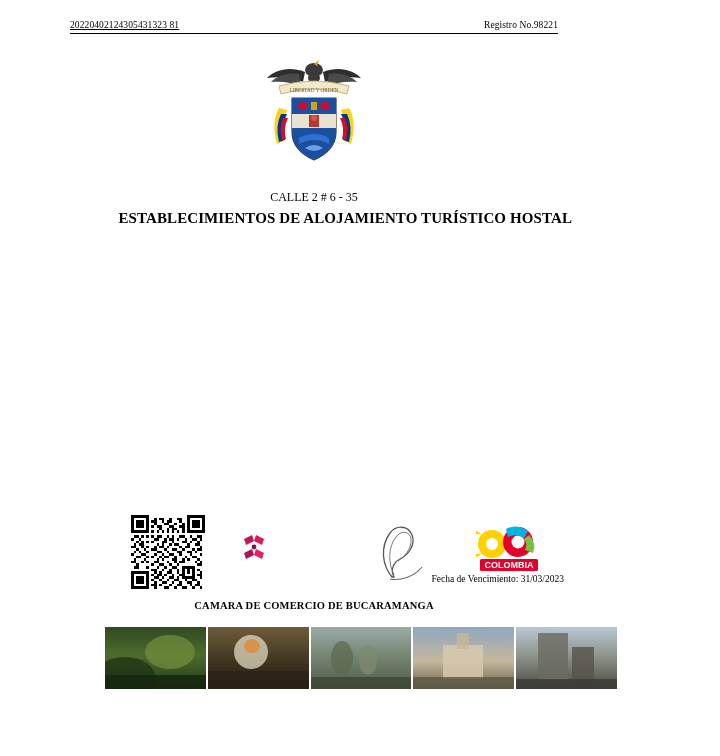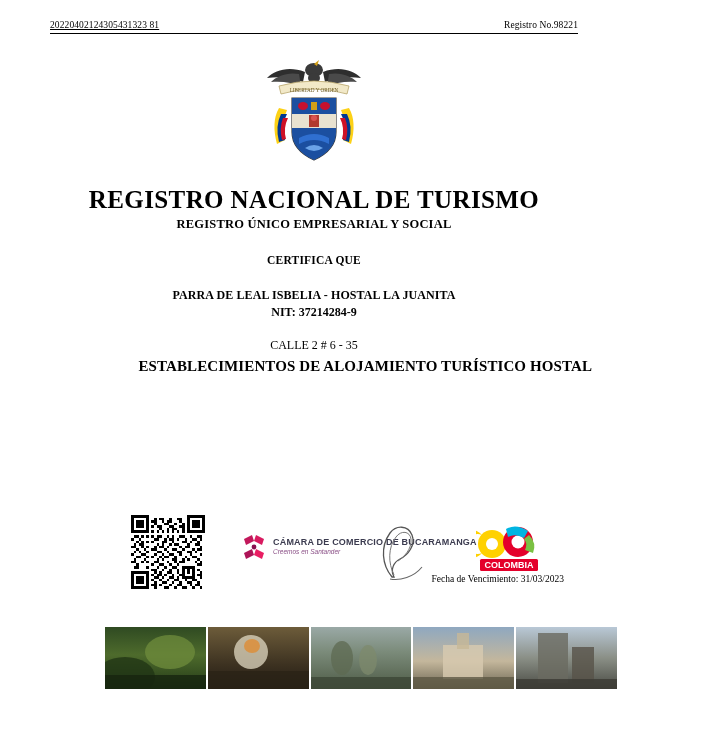--- a/index.html
+++ b/index.html
@@ -14,21 +14,21 @@
     color: #000000;
     overflow: hidden;
     position: relative;
   }
 
   .page {
     position: relative;
     width: 628px;
     height: 756px;
     box-sizing: border-box;
-    padding: 0 36px;
+    padding: 0 56px;
   }
 
   
   .header-row {
     display: flex;
     justify-content: space-between;
     align-items: flex-end;
     font-size: 9.5px;
     padding-top: 20px;
     padding-left: 14px;
@@ -283,27 +283,20 @@
         <path d="M22 62 Q16 74 20 90 L26 88 Q22 72 28 62 Z" fill="#003893"></path>
         <path d="M24 66 Q20 76 23 88 L27 87 Q24 76 29 66 Z" fill="#ce1126"></path>
 
         <path d="M90 56 Q98 70 92 92 L84 88 Q88 70 82 58 Z" fill="#fcd116"></path>
         <path d="M88 62 Q94 74 90 90 L84 88 Q88 72 82 62 Z" fill="#003893"></path>
         <path d="M86 66 Q90 76 87 88 L83 87 Q86 76 81 66 Z" fill="#ce1126"></path>
       </svg>
     </div>
   </div>
 
-  <div class="title-block">
-    <div class="main-title">REGISTRO NACIONAL DE TURISMO</div>
-    <div class="sub-title">REGISTRO ÚNICO EMPRESARIAL Y SOCIAL</div>
-    <div class="certifica">CERTIFICA QUE</div>
-    <div class="holder">PARRA DE LEAL ISBELIA - HOSTAL LA JUANITA</div>
-    <div class="nit">NIT: 37214284-9</div>
-  </div>
 
   <div class="address-block">
     <div>CALLE 2 # 6 - 35</div>
   </div>
 
   <div class="category">ESTABLECIMIENTOS DE ALOJAMIENTO TURÍSTICO HOSTAL</div>
 
   <div class="logos-row">
 
     <div class="qr">
@@ -521,24 +514,20 @@
     <div class="ccb-logo">
       <div class="ccb-mark">
         <svg viewBox="0 0 26 28" width="26" height="28" aria-hidden="true">
           <path d="M3 6 L11 2 L13 8 L5 12 Z" fill="#c2185b"></path>
           <path d="M15 2 L23 6 L21 12 L13 8 Z" fill="#d81b60"></path>
           <path d="M3 20 L11 16 L13 22 L5 26 Z" fill="#ad1457"></path>
           <path d="M15 16 L23 20 L21 26 L13 22 Z" fill="#e91e63"></path>
           <circle cx="13" cy="14" r="2.4" fill="#880e4f"></circle>
         </svg>
       </div>
-      <div class="ccb-text">
-        <div class="ccb-l1">CÁMARA DE COMERCIO DE BUCARAMANGA</div>
-        <div class="ccb-l2">Creemos en Santander</div>
-      </div>
     </div>
 
     <div class="signature">
       <svg viewBox="0 0 70 70" width="70" height="70" aria-hidden="true">
         <path d="M26 58 C16 46 14 28 24 14 C30 6 42 6 46 16 C50 26 42 36 34 40 C28 43 24 50 28 58 Z" fill="none" stroke="#555" stroke-width="1.3"></path>
         <path d="M28 56 C22 44 22 28 30 18 C35 11 44 12 45 20 C46 30 38 38 32 42" fill="none" stroke="#777" stroke-width="1"></path>
         <path d="M24 60 C34 62 48 58 56 48" fill="none" stroke="#666" stroke-width="1.1"></path>
       </svg>
     </div>
 
@@ -554,20 +543,21 @@
         <rect x="4" y="34" width="58" height="12" rx="1.5" fill="#e4002b"></rect>
         <text x="33" y="43" font-size="9" font-weight="bold" text-anchor="middle" fill="#ffffff" font-family="Liberation Sans, sans-serif">COLOMBIA</text>
       </svg>
     </div>
 
     <div class="dates">
       <div>Fecha de Vencimiento: 31/03/2023</div>
     </div>
   </div>
 
+  <div class="ccb-footer">CAMARA DE COMERCIO DE BUCARAMANGA</div>
 
   <div class="photo-strip">
     <div class="photo p1">
       <div class="blob" style="left:-10px;top:30px;width:60px;height:40px;background:#1f3314;"></div>
       <div class="blob" style="left:40px;top:8px;width:50px;height:34px;background:#6f8c3c;"></div>
       <div class="bar" style="left:0;top:48px;width:100%;height:14px;background:#17240f;"></div>
     </div>
     <div class="photo p2">
       <div class="blob" style="left:26px;top:8px;width:34px;height:34px;background:#e0d8c2;"></div>
       <div class="blob" style="left:36px;top:12px;width:16px;height:14px;background:#e08a2e;"></div>

